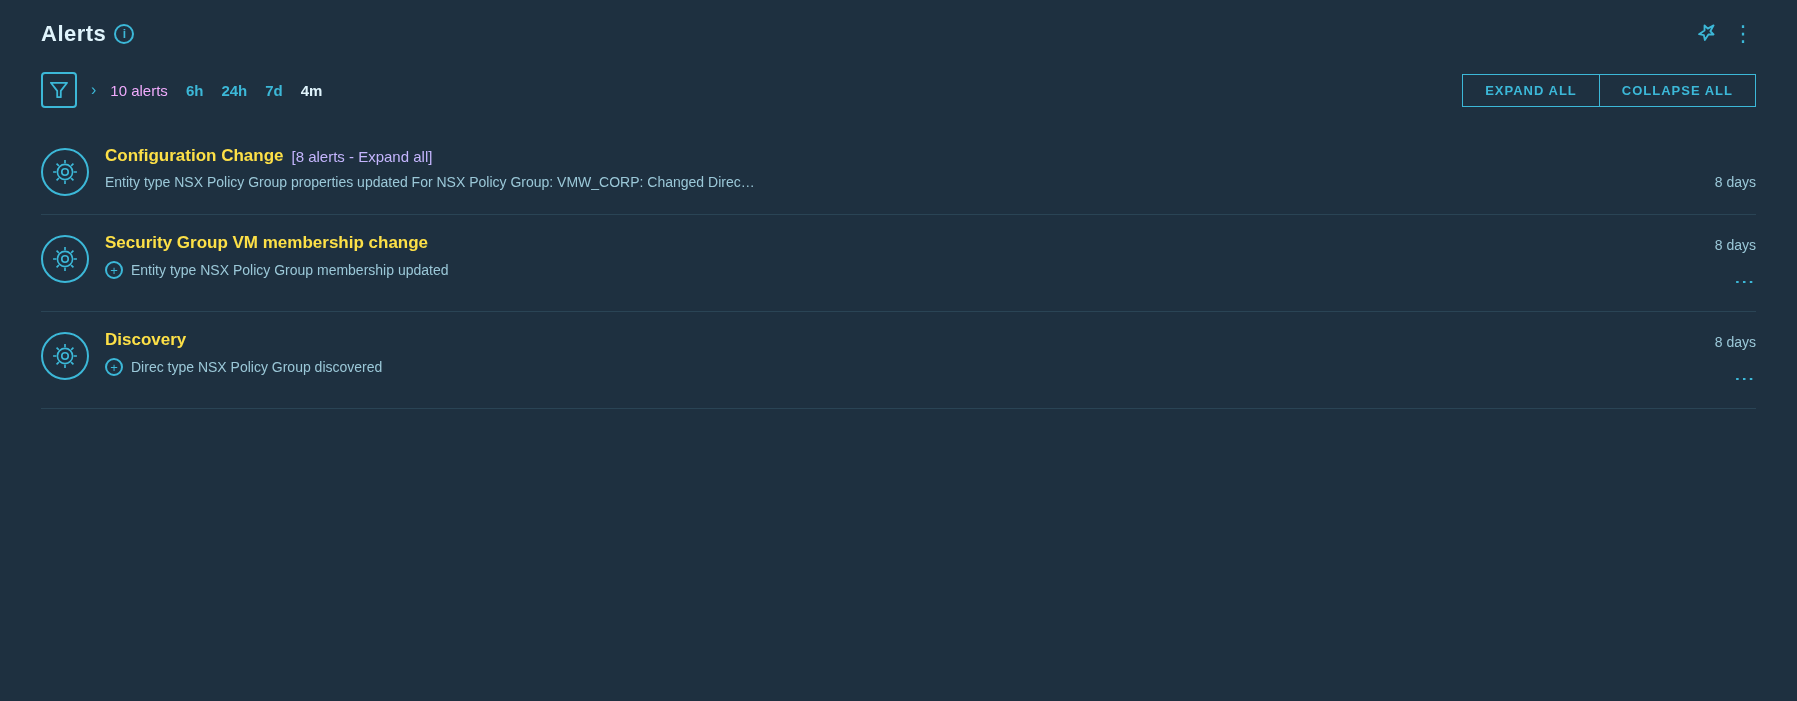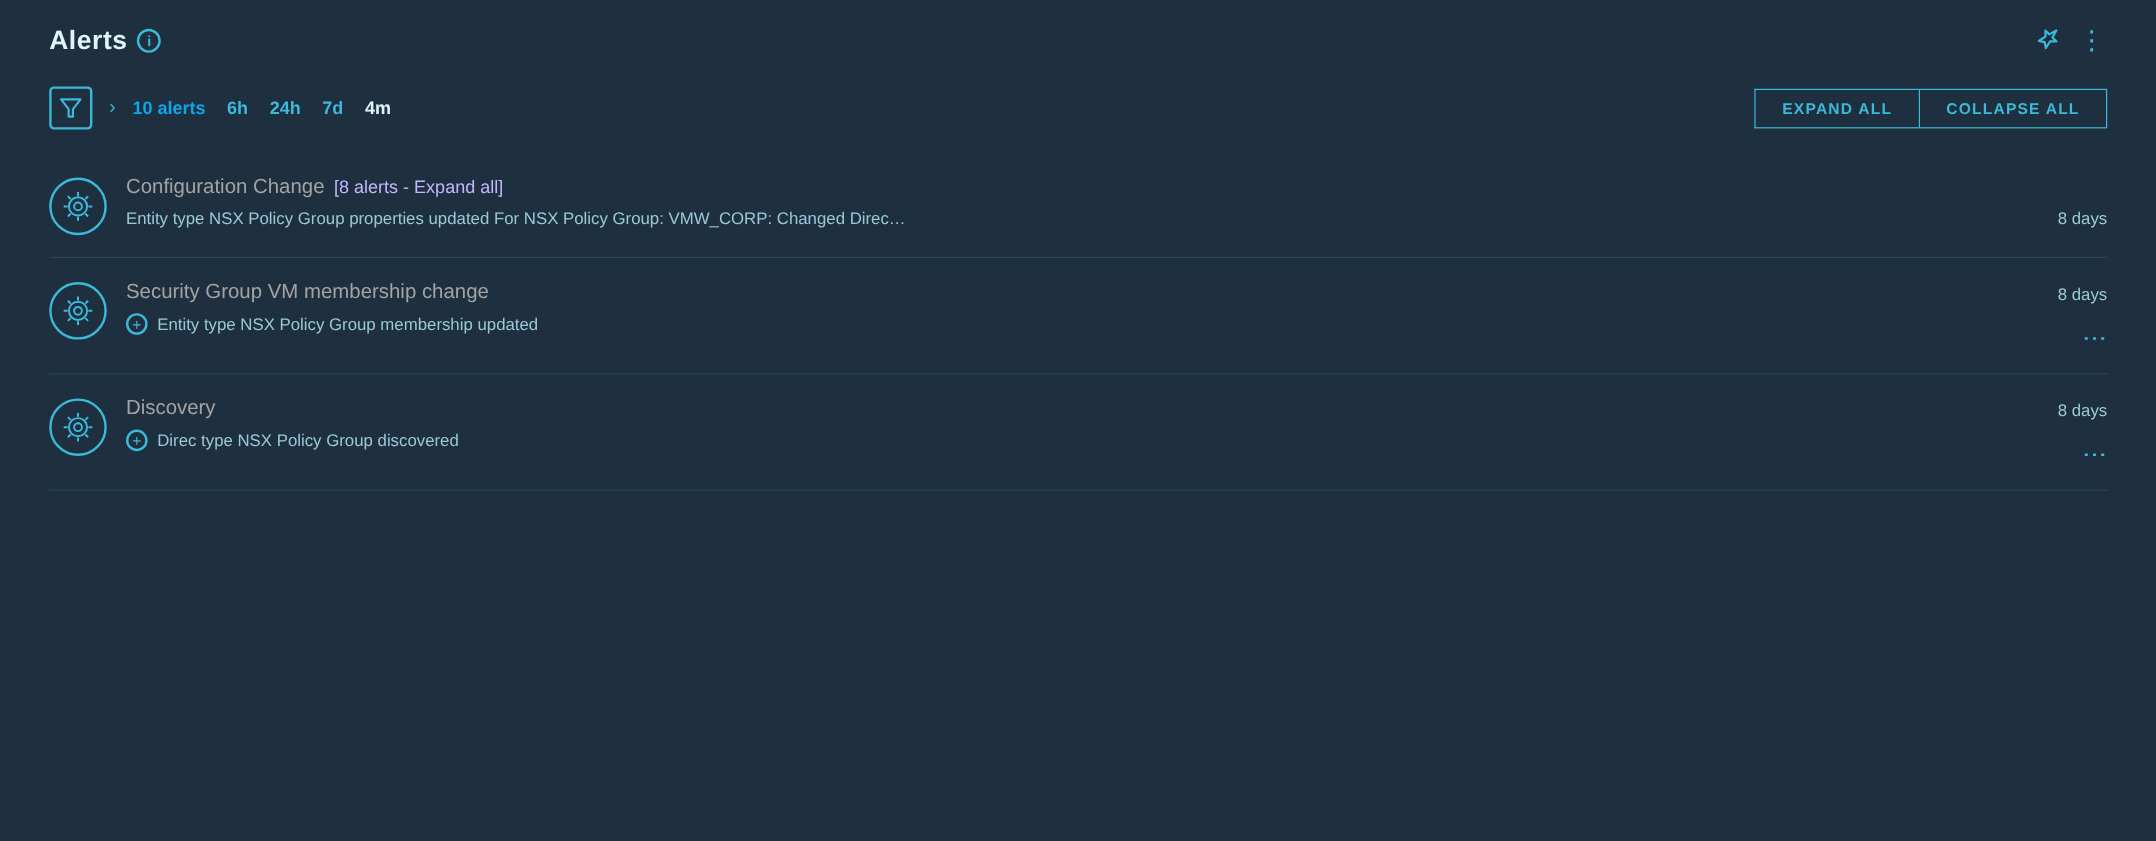--- a/index.html
+++ b/index.html
@@ -111,23 +111,23 @@
       stroke: #3cb8d8;
       stroke-width: 2;
     }
 
     .chevron-right {
       color: #3cb8d8;
       font-size: 16px;
     }
 
     .alert-count {
-      color: #0ea5e9;
+      color: #f0abfc;
       font-size: 15px;
-      font-weight: 700;
+      font-weight: 400;
     }
 
     .time-filter {
       display: flex;
       align-items: center;
       gap: 10px;
     }
 
     .time-btn {
       color: #3cb8d8;
@@ -210,22 +210,22 @@
 
     .alert-title-row {
       display: flex;
       align-items: center;
       gap: 8px;
       margin-bottom: 8px;
     }
 
     .alert-title {
       font-size: 17px;
-      font-weight: 400;
-      color: #a3a3a3;
+      font-weight: 700;
+      color: #fde047;
     }
 
     .alert-badge {
       color: #c4b5fd;
       font-size: 15px;
       cursor: pointer;
     }
 
     .alert-description-row {
       display: flex;

